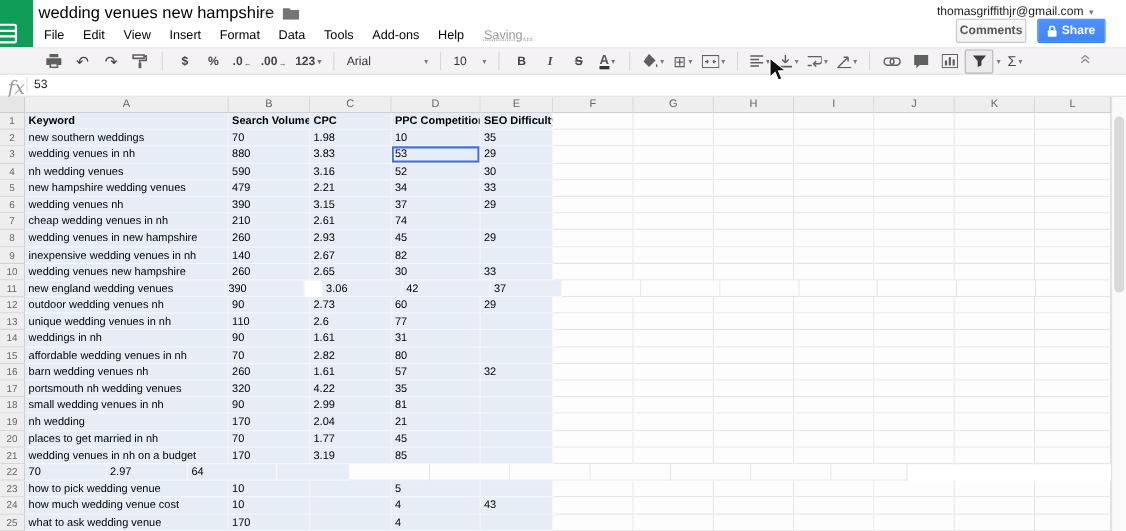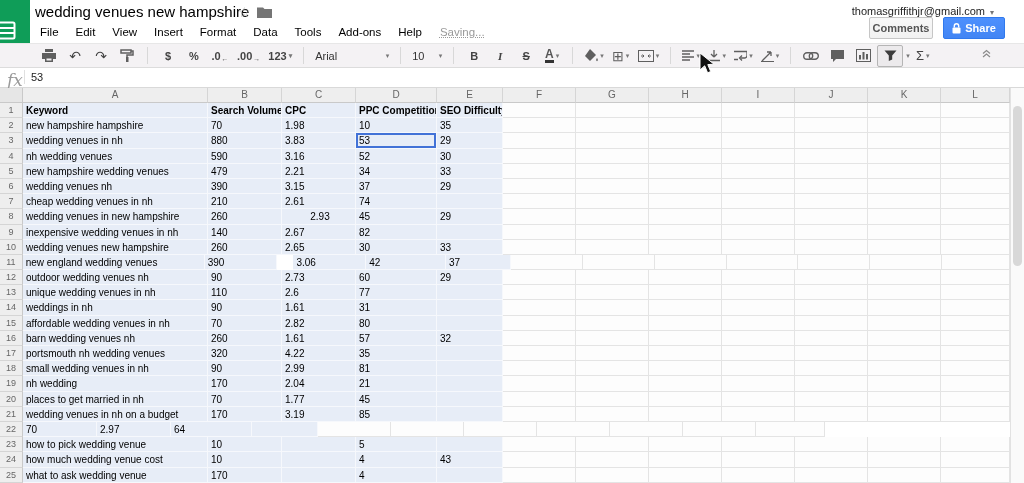--- a/index.html
+++ b/index.html
@@ -293,21 +293,21 @@
         <div class="cell blank" style="width: 73px;"></div>
         <div class="cell blank" style="width: 73px;"></div>
         <div class="cell blank" style="width: 73px;"></div>
         <div class="cell blank" style="width: 73px;"></div>
         <div class="cell blank" style="width: 73px;"></div>
         <div class="cell blank" style="width: 73px;"></div>
         <div class="cell blank" style="width: 69px;"></div>
       </div>
       <div class="gridrow">
         <div class="rownum">2</div>
-        <div class="cell data" style="width: 185px;">new hampshire hampshire</div>
+        <div class="cell data" style="width: 185px;">new southern weddings</div>
         <div class="cell data" style="width: 74px;">70</div>
         <div class="cell data" style="width: 74px;">1.98</div>
         <div class="cell data" style="width: 81px;">10</div>
         <div class="cell data" style="width: 66px;">35</div>
         <div class="cell blank" style="width: 73px;"></div>
         <div class="cell blank" style="width: 73px;"></div>
         <div class="cell blank" style="width: 73px;"></div>
         <div class="cell blank" style="width: 73px;"></div>
         <div class="cell blank" style="width: 73px;"></div>
         <div class="cell blank" style="width: 73px;"></div>
@@ -385,21 +385,21 @@
         <div class="cell blank" style="width: 73px;"></div>
         <div class="cell blank" style="width: 73px;"></div>
         <div class="cell blank" style="width: 73px;"></div>
         <div class="cell blank" style="width: 73px;"></div>
         <div class="cell blank" style="width: 69px;"></div>
       </div>
       <div class="gridrow">
         <div class="rownum">8</div>
         <div class="cell data" style="width: 185px;">wedding venues in new hampshire</div>
         <div class="cell data" style="width: 74px;">260</div>
-        <div class="cell data" style="width: 74px; text-align: center;">2.93</div>
+        <div class="cell data" style="width: 74px;">2.93</div>
         <div class="cell data" style="width: 81px;">45</div>
         <div class="cell data" style="width: 66px;">29</div>
         <div class="cell blank" style="width: 73px;"></div>
         <div class="cell blank" style="width: 73px;"></div>
         <div class="cell blank" style="width: 73px;"></div>
         <div class="cell blank" style="width: 73px;"></div>
         <div class="cell blank" style="width: 73px;"></div>
         <div class="cell blank" style="width: 73px;"></div>
         <div class="cell blank" style="width: 69px;"></div>
       </div>

